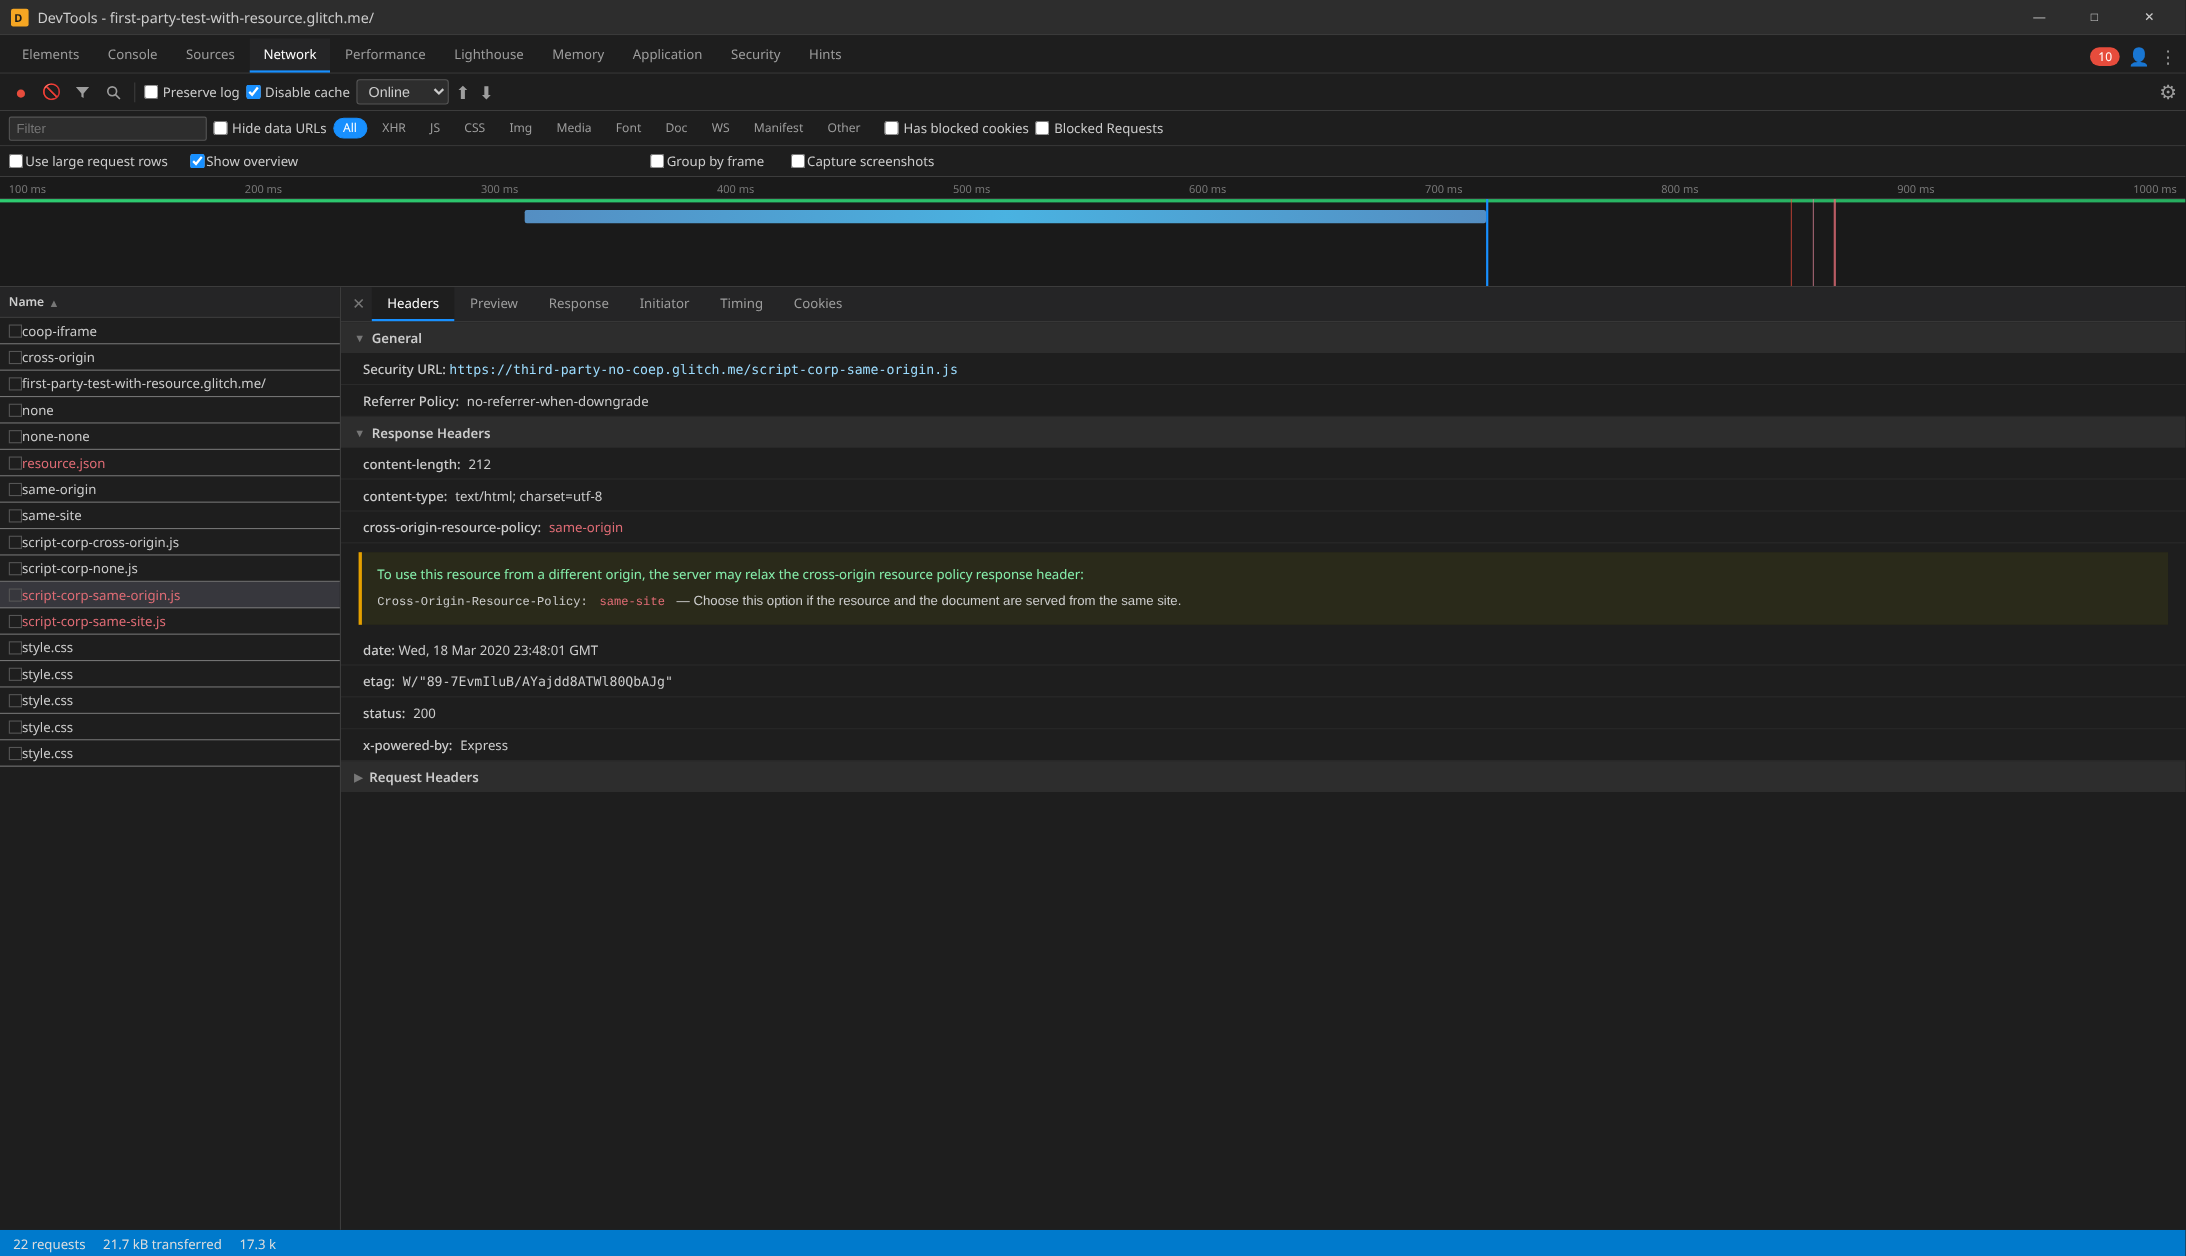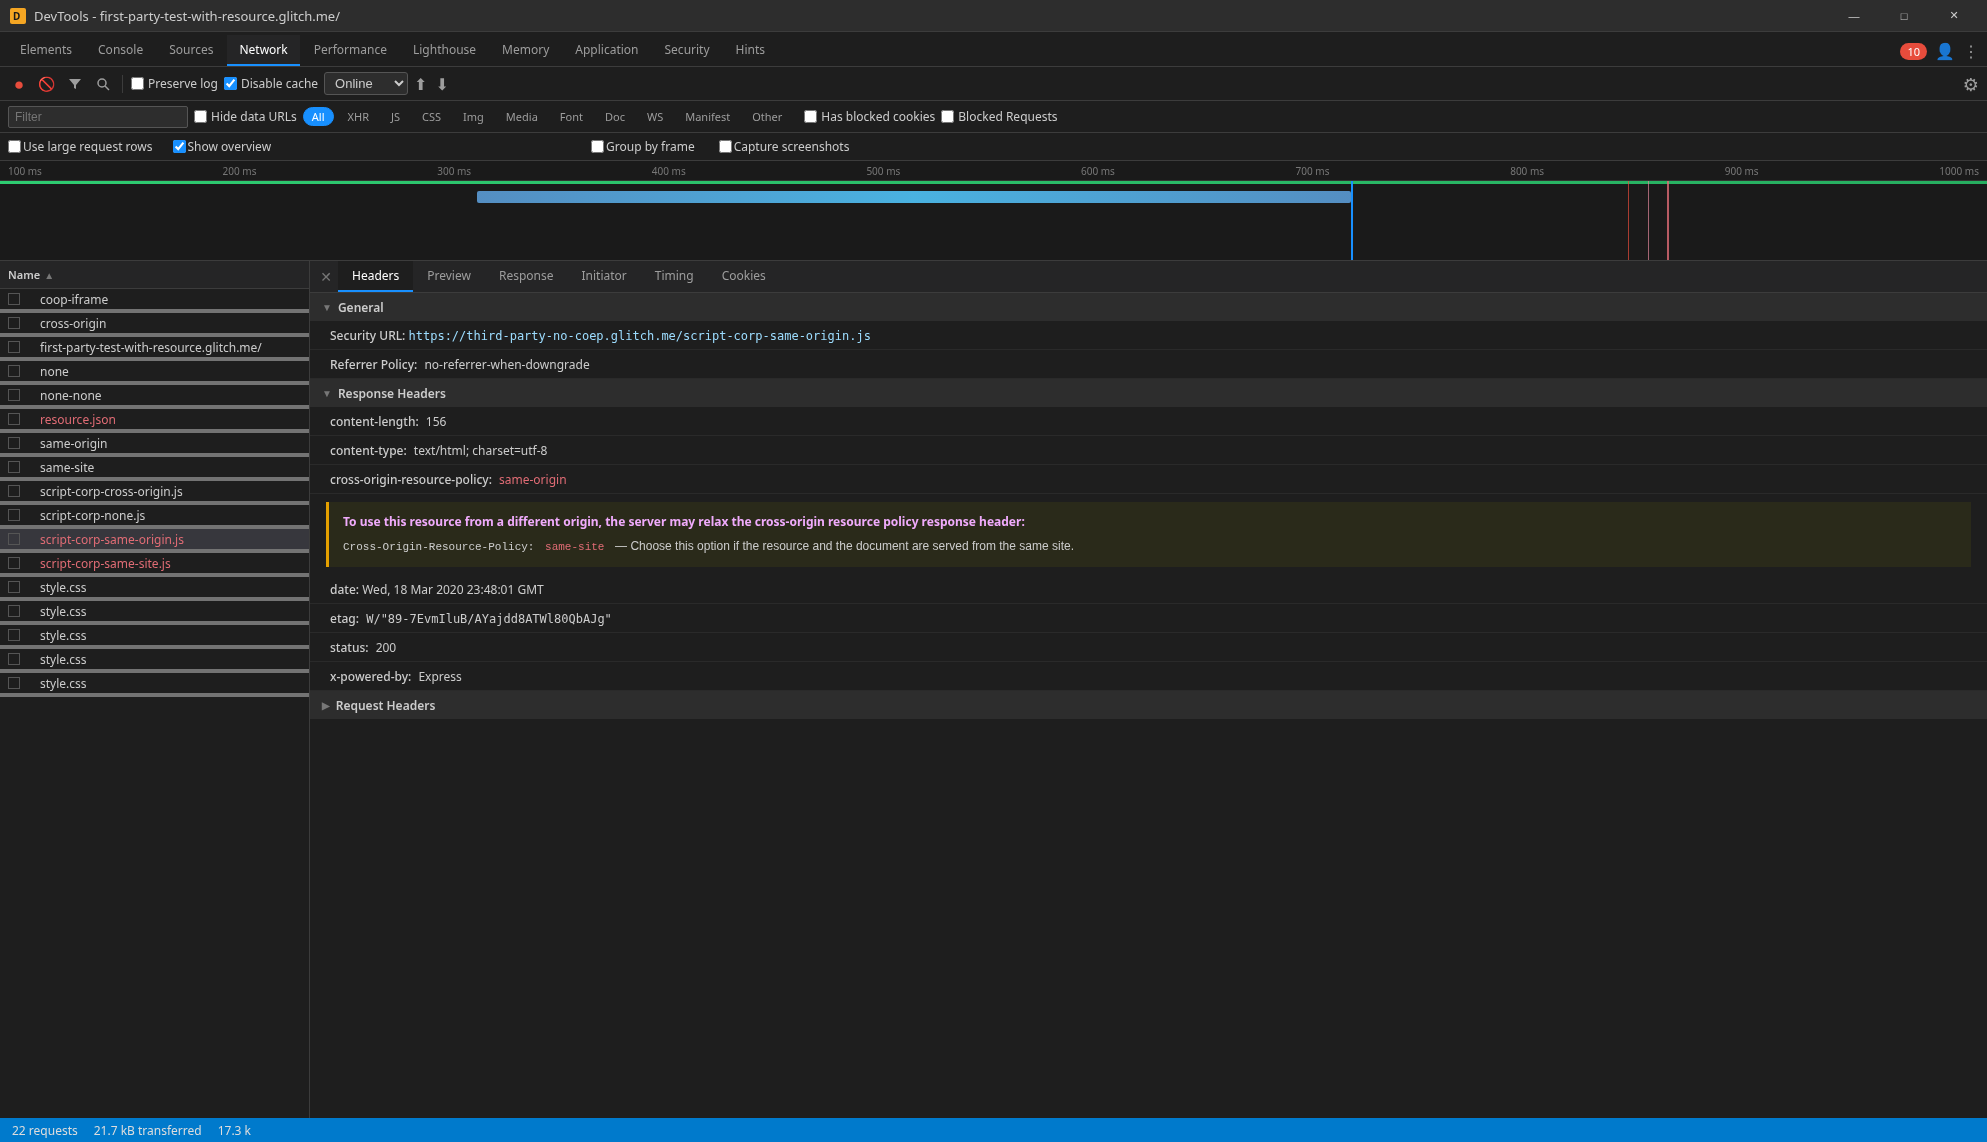--- a/index.html
+++ b/index.html
@@ -249,23 +249,23 @@
       font-weight: 600;
     }
     .file-list-header .sort-icon {
       margin-left: 4px; color: #777; font-size: 10px;
     }
     .file-item {
       height: 24px;
       display: flex;
       align-items: center;
       padding: 0 8px;
-      gap: 20px;
-      cursor: pointer;
-      border-bottom: 4px solid #737373;
+      gap: 0;
+      cursor: pointer;
+      border-bottom: 1px solid #737373;
     }
     .file-item.selected { background: #37373d; }
     .file-checkbox {
       width: 12px; height: 12px;
       border: 1px solid #555;
       background: transparent;
       flex-shrink: 0;
     }
     .file-name {
       font-size: 12px;
@@ -342,22 +342,22 @@
     
     .warning-block {
       margin: 8px 16px;
       border-left: 3px solid #e5a000;
       background: #2a2a1a;
       padding: 10px 14px;
       font-size: 12px;
       line-height: 1.7;
     }
     .warning-block .warn-title {
-      color: #f0abfc;
-      font-weight: 700;
+      color: #86efac;
+      font-weight: 400;
       margin-bottom: 4px;
     }
     .warning-block .warn-line {
       color: #cccccc;
     }
     .mono { font-family: 'Consolas', 'Courier New', monospace; font-size: 11px; }
     .code-red { color: #e06c75; }
 
     
     .status-bar {
@@ -628,21 +628,21 @@
       <span class="key">Referrer Policy:</span>
       <span class="value" style="margin-left:4px;">no-referrer-when-downgrade</span>
     </div>
 
     <div class="section-header">
       <span class="section-toggle">▼</span>
       <span>Response Headers</span>
     </div>
     <div class="header-field">
       <span class="key">content-length:</span>
-      <span class="value" style="margin-left:4px;">156</span>
+      <span class="value" style="margin-left:4px;">212</span>
     </div>
     <div class="header-field">
       <span class="key">content-type:</span>
       <span class="value" style="margin-left:4px;">text/html; charset=utf-8</span>
     </div>
     <div class="header-field">
       <span class="key">cross-origin-resource-policy:</span>
       <span class="value-red" style="margin-left:4px;">same-origin</span>
     </div>
 

